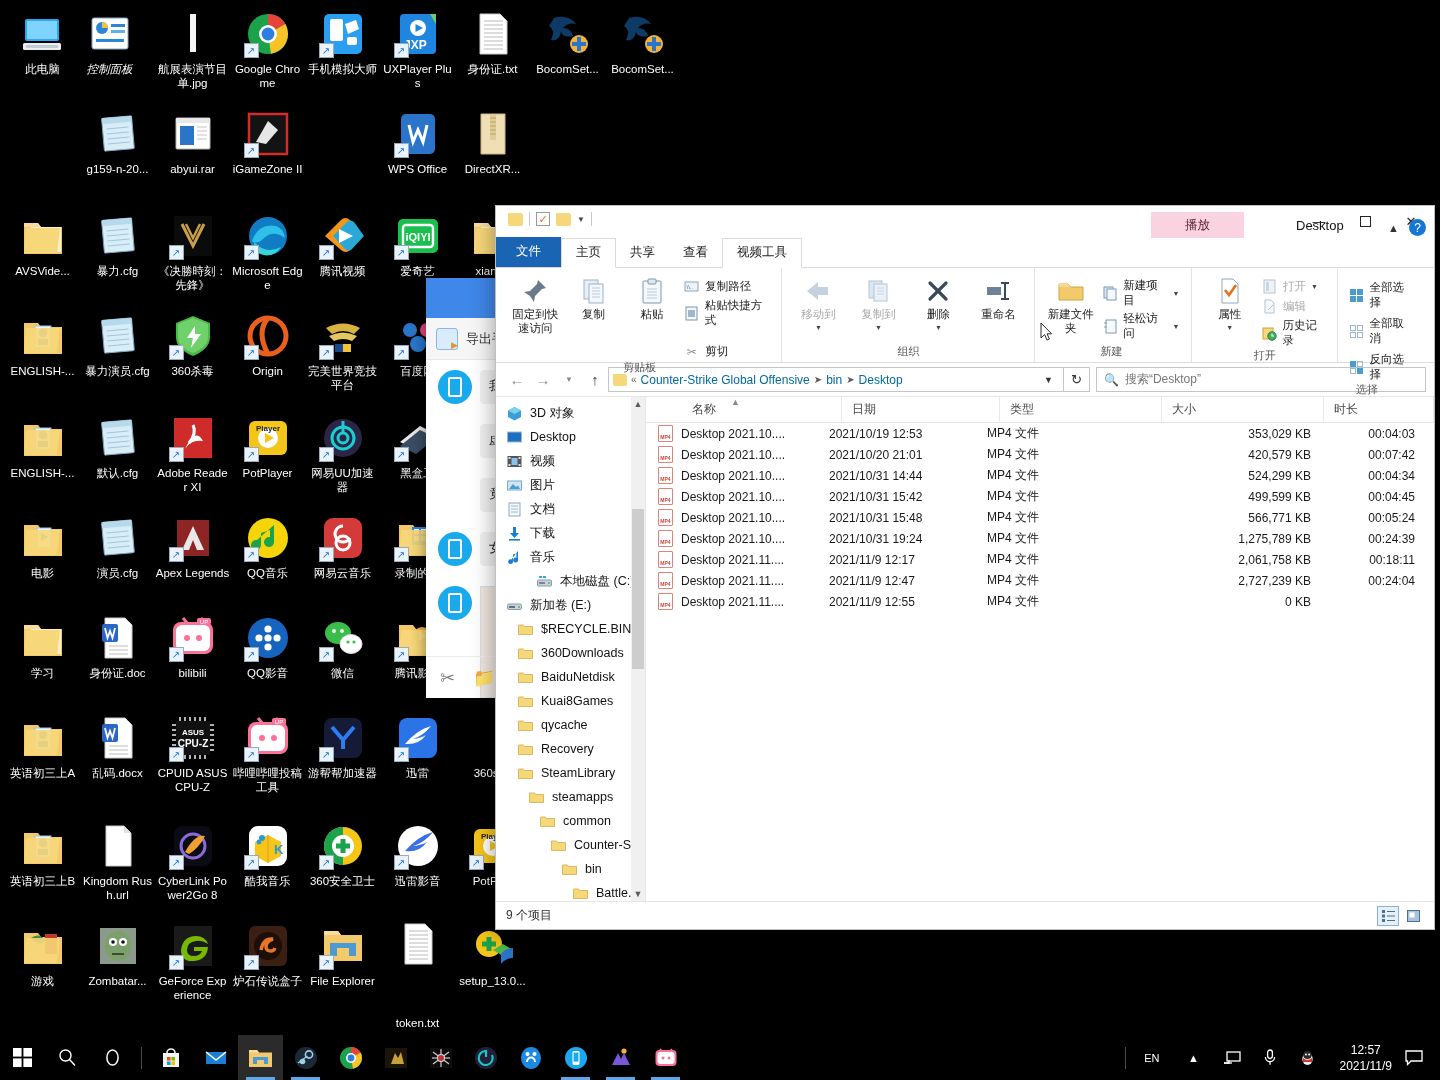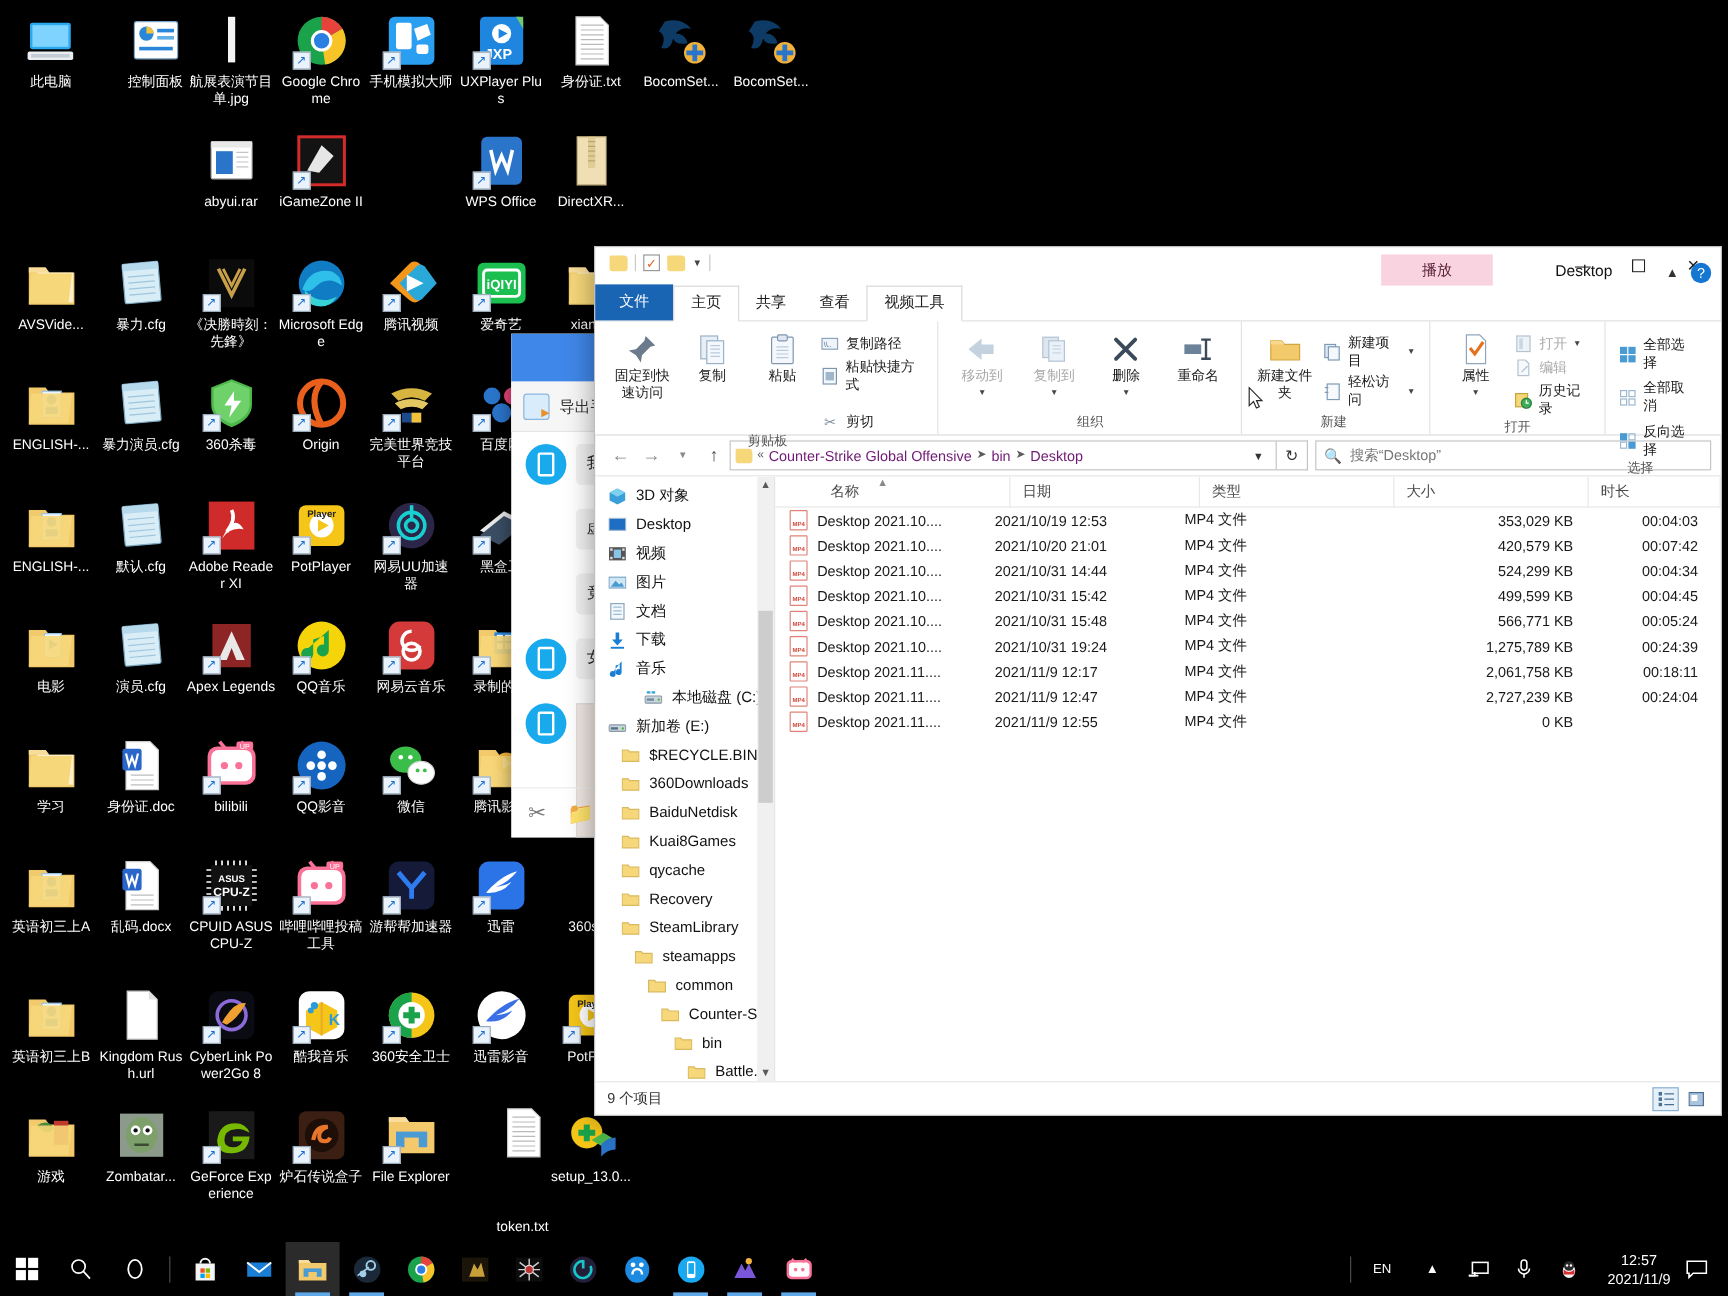--- a/index.html
+++ b/index.html
@@ -125,21 +125,21 @@
   .caret{ font-size:7px; color:#444; }
 
   .addrbar{ height:34px; display:flex; align-items:center; gap:0; padding:0 8px;
             border-bottom:1px solid #e6e6e6; }
   .navbtn{ width:26px;height:26px; display:flex;align-items:center;justify-content:center;
            color:#8a8a8a; font-size:15px; }
   .navbtn.en{ color:#444; }
   .crumbbox{ flex:1; height:25px; border:1px solid #c5c5c5; background:#fff;
              display:flex; align-items:center; padding:0 4px; gap:4px; font-size:12px; }
   .crumbbox .mini{ width:14px;height:12px;background:#f6d77a;border-radius:1px 3px 2px 2px;}
-  .crumb{ color:#701a75; }
+  .crumb{ color:#0369a1; }
   .crumbsep{ color:#5b5b5b; font-size:10px; }
   .crumbbox .dd{ margin-left:auto; font-size:9px; color:#333; padding:0 6px; }
   .refresh{ width:26px;height:25px;border:1px solid #c5c5c5;border-left:none;
             display:flex;align-items:center;justify-content:center;font-size:13px;color:#333;}
   .searchbox{ width:330px; height:25px; border:1px solid #c5c5c5; margin-left:6px;
               display:flex; align-items:center; gap:6px; padding:0 7px; color:#777; font-size:12px;}
 
   .body{ flex:1; display:flex; min-height:0; }
   .navpane{ width:150px; border-right:1px solid #e6e6e6; position:relative;
             overflow:hidden; padding-top:4px; }
@@ -207,21 +207,21 @@
       <div class="glyph">
         <svg width="44" height="44" viewBox="0 0 44 44">
           <rect x="4" y="7" width="34" height="22" rx="2" fill="#2aa8f2"></rect>
           <rect x="6" y="9" width="30" height="18" fill="#7fd4ff"></rect>
           <rect x="2" y="31" width="38" height="7" rx="1.5" fill="#e9eef2"></rect>
           <rect x="5" y="33" width="32" height="3" fill="#c4cdd4"></rect>
         </svg>
       </div>
       <div class="lbl">此电脑</div>
     </div>
-    <div class="desk-icon" style="left: 92px; top: 0px;">
+    <div class="desk-icon" style="left: 72px; top: 0px; font-style: italic;">
       <div class="glyph">
         <svg width="44" height="44" viewBox="0 0 44 44">
           <rect x="4" y="6" width="36" height="31" rx="2" fill="#fff" stroke="#7fa6c6"></rect>
           <circle cx="14" cy="16" r="6" fill="#2a86d8"></circle>
           <path d="M14 10 A6 6 0 0 1 20 16 L14 16 Z" fill="#f3c13a"></path>
           <rect x="23" y="12" width="14" height="3" fill="#2a86d8"></rect>
           <rect x="23" y="18" width="14" height="3" fill="#62b0e8"></rect>
           <rect x="8" y="27" width="28" height="3" fill="#2a86d8"></rect>
         </svg>
       </div>
@@ -303,20 +303,37 @@
     </div>
     <div class="desk-icon" style="left: 605px; top: 0px;">
       <div class="glyph">
         <svg width="44" height="44" viewBox="0 0 44 44">
           <path d="M8 6 q14 -4 22 6 q-8 -2 -13 4 q8 0 10 8 q-10 2 -12 -4 q-2 10 -10 8 q5 -10 -2 -14 Z" fill="#0d3b66"></path>
           <circle cx="33" cy="32" r="9" fill="#f3b33a"></circle>
           <path d="M33 25 v14 M26 32 h14" stroke="#2a74c9" stroke-width="4"></path>
         </svg>
       </div>
       <div class="lbl">BocomSet...</div>
+    </div>
+    <div class="desk-icon" style="left: 80px; top: 100px;">
+      <div class="glyph">
+        <svg width="44" height="44" viewBox="0 0 44 44">
+          <g transform="rotate(-5 22 22)">
+            <rect x="7" y="5" width="30" height="33" rx="1.5" fill="#d9edf7" stroke="#7ba8c0"></rect>
+            <rect x="7" y="5" width="30" height="6" fill="#b7d9ec"></rect>
+            <g stroke="#9fc6dc">
+              <line x1="11" y1="16" x2="33" y2="16"></line>
+              <line x1="11" y1="21" x2="33" y2="21"></line>
+              <line x1="11" y1="26" x2="33" y2="26"></line>
+              <line x1="11" y1="31" x2="33" y2="31"></line>
+            </g>
+          </g>
+        </svg>
+      </div>
+      <div class="lbl">g159-n-20...</div>
     </div>
     <div class="desk-icon" style="left: 155px; top: 100px;">
       <div class="glyph">
         <svg width="44" height="44" viewBox="0 0 44 44">
           <rect x="5" y="6" width="34" height="31" rx="1" fill="#fff" stroke="#b6b6b6"></rect>
           <rect x="5" y="6" width="34" height="5" fill="#e8e8e8"></rect>
           <rect x="9" y="14" width="14" height="19" fill="#2a74c9"></rect>
           <g stroke="#c4c4c4">
             <line x1="26" y1="15" x2="36" y2="15"></line>
             <line x1="26" y1="19" x2="36" y2="19"></line>
@@ -985,21 +1002,21 @@
         <svg width="44" height="44" viewBox="0 0 44 44">
           <path d="M3 7 h14 l3 4 h21 v26 H3 Z" fill="#f3c96b"></path>
           <path d="M3 7 h14 l3 4 H3 Z" fill="#f9dd9c"></path>
           <rect x="9" y="19" width="26" height="13" fill="#4a9ad4"></rect>
           <rect x="16" y="24" width="12" height="10" fill="#f3c96b"></rect>
         </svg>
         <span class="shortcut-arrow"></span>
       </div>
       <div class="lbl">File Explorer</div>
     </div>
-    <div class="desk-icon" style="left: 398px; top: 912px; gap: 46px;">
+    <div class="desk-icon" style="left: 380px; top: 912px; gap: 46px;">
       <div class="glyph">
         <svg width="44" height="44" viewBox="0 0 44 44">
           <path d="M9 2 h20 l7 7 v33 H9 Z" fill="#fff" stroke="#c9c9c9"></path>
           <g stroke="#b9b9b9">
             <line x1="13" y1="9" x2="32" y2="9"></line>
             <line x1="13" y1="13" x2="32" y2="13"></line>
             <line x1="13" y1="17" x2="32" y2="17"></line>
             <line x1="13" y1="21" x2="32" y2="21"></line>
             <line x1="13" y1="25" x2="32" y2="25"></line>
             <line x1="13" y1="29" x2="32" y2="29"></line>

